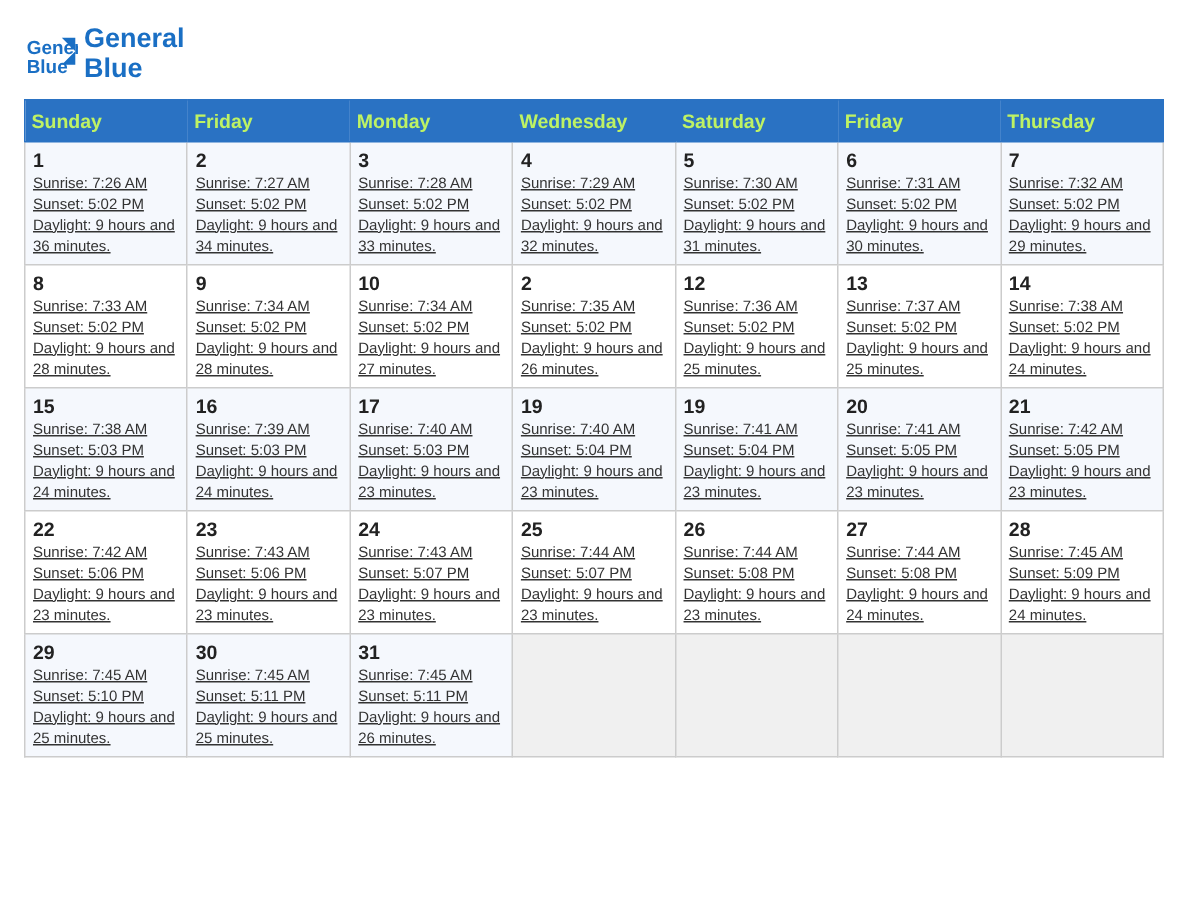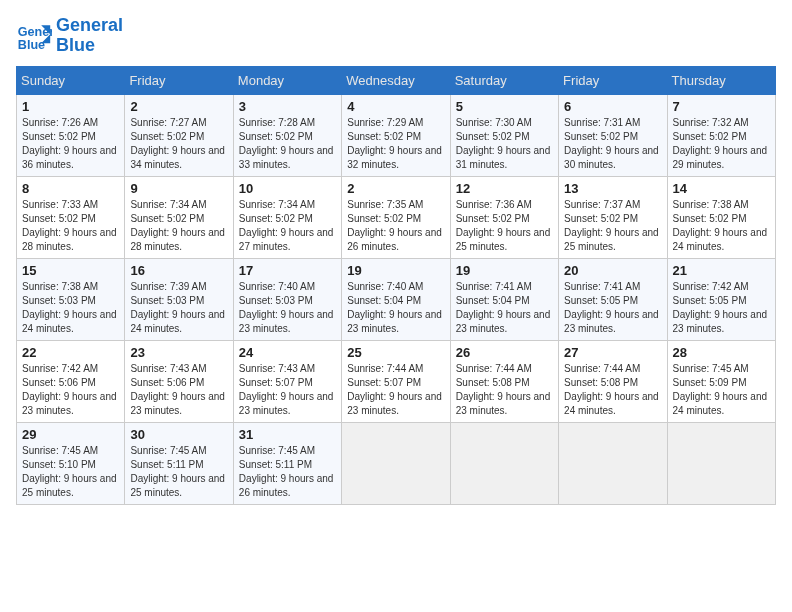--- a/index.html
+++ b/index.html
@@ -42,25 +42,25 @@
       font-size: 16px;
       color: #555;
     }
     table {
       width: 100%;
       border-collapse: collapse;
       font-size: 11px;
     }
     thead tr th {
       background-color: #2a72c3;
-      color: #e5e5e5;
+      color: #bef264;
       padding: 6px 4px;
       text-align: left;
       font-size: 13px;
-      font-weight: normal;
+      font-weight: bold;
       border: 1px solid #2a72c3;
     }
     tbody tr td {
       border: 1px solid #ccc;
       vertical-align: top;
       padding: 4px 5px;
       width: calc(100%/7);
       min-height: 70px;
       background: #fff;
     }
@@ -74,20 +74,21 @@
       font-size: 13px;
       font-weight: bold;
       color: #222;
       display: block;
       margin-bottom: 2px;
     }
     .day-info {
       font-size: 10px;
       color: #333;
       line-height: 1.4;
+      text-decoration: underline;
     }
     .empty { background-color: #f0f0f0 !important; }
   </style>
 </head>
 <body>
 
 <div class="header">
   <div class="logo">
     <svg class="logo-icon" viewBox="0 0 40 40">
       <text x="2" y="20" font-size="14" font-weight="bold" fill="#1a6fc4">General</text>

